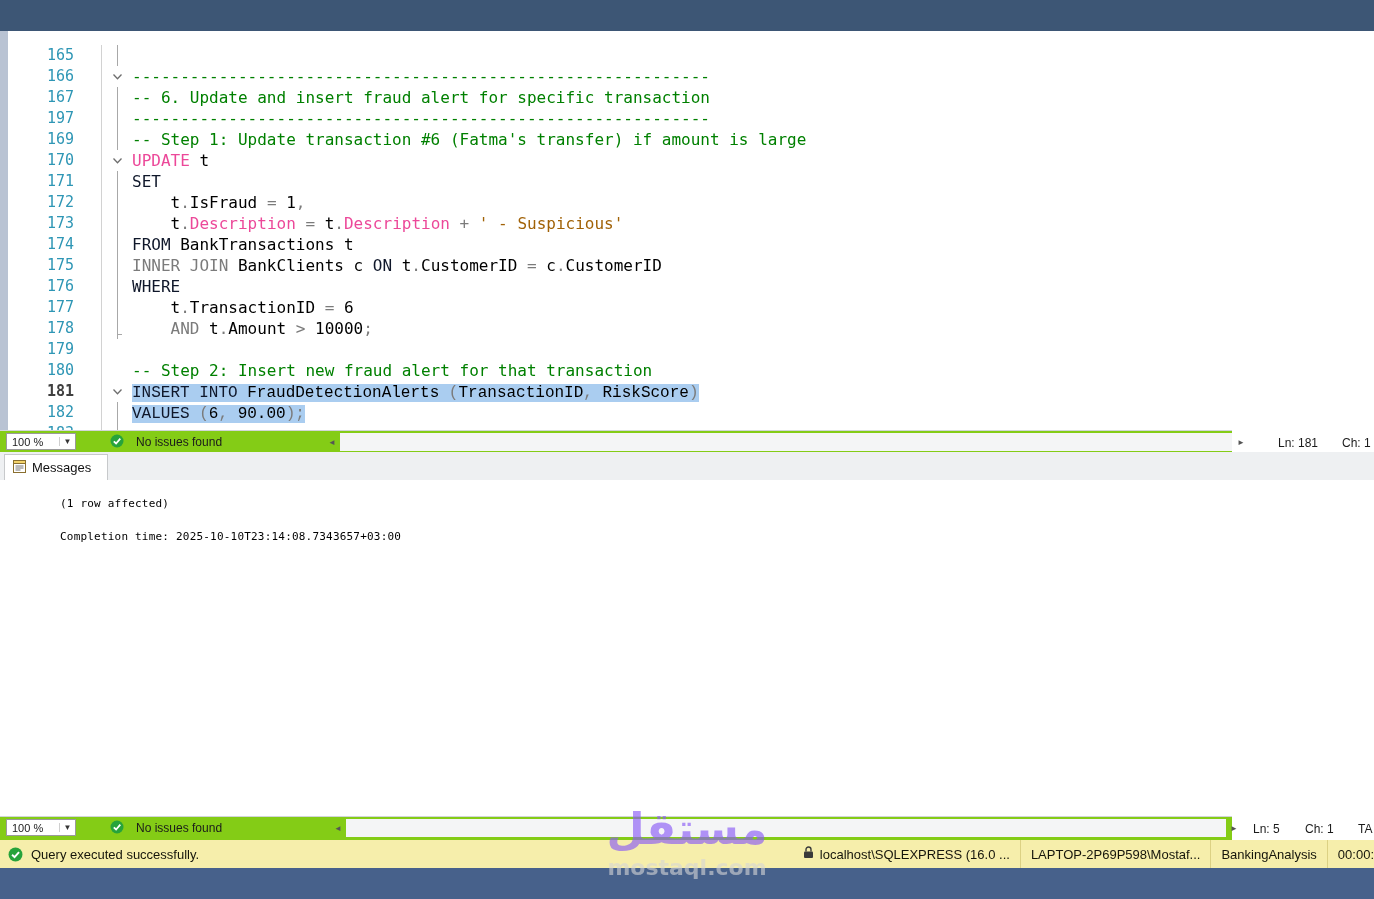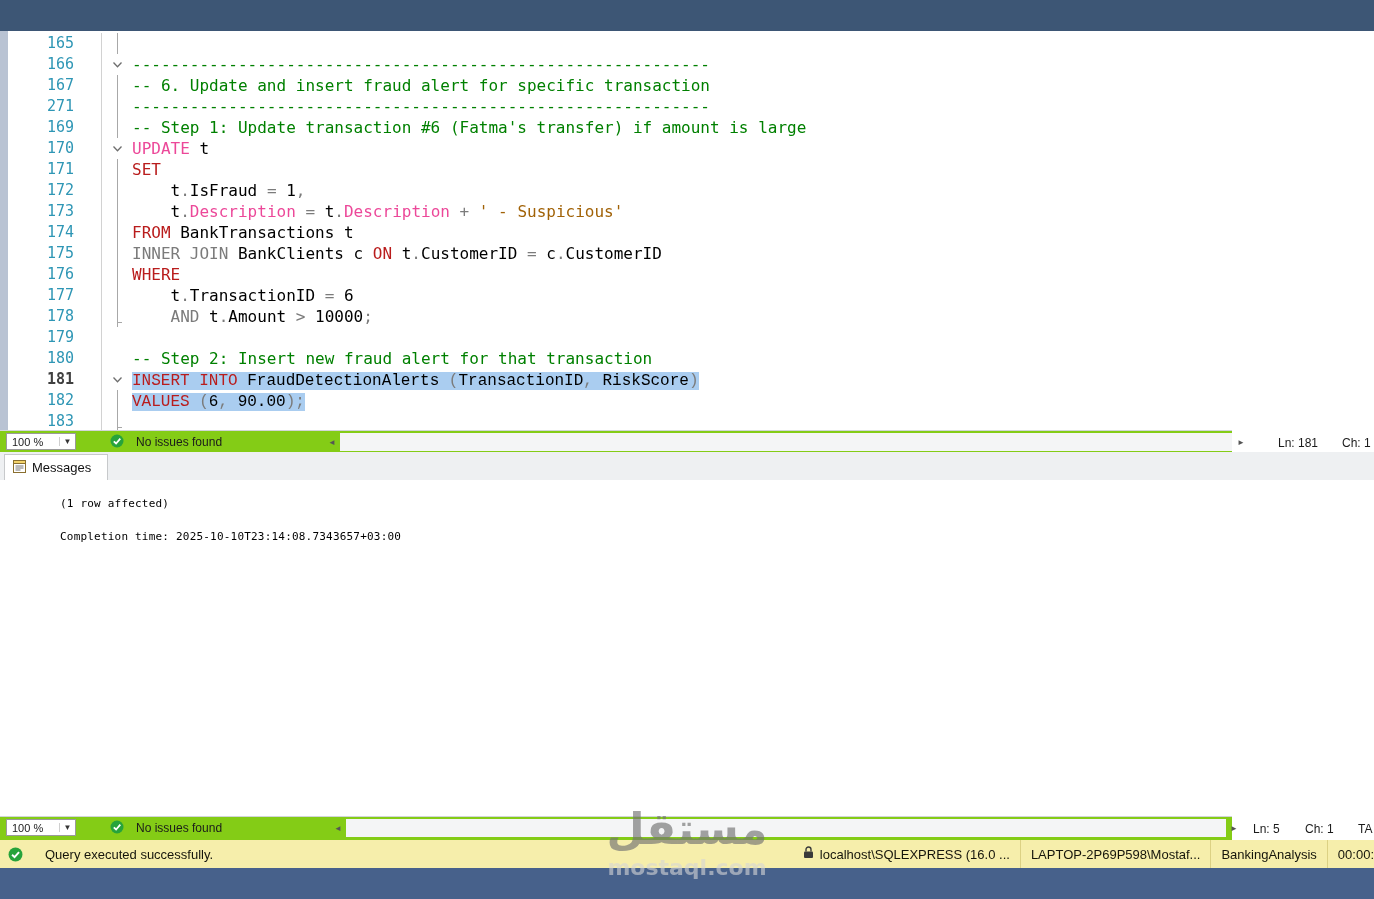--- a/index.html
+++ b/index.html
@@ -11,33 +11,33 @@
   .doc-tab{position:absolute;left:5px;top:4px;height:27px;background:#ece189;display:flex;align-items:flex-end;
            font-size:13px;font-weight:bold;color:#1d1d1d;margin-top:36px;}
   .tab-title{display:flex;align-items:center;padding:0 6px 0 10px;white-space:nowrap;}
   .pin{display:flex;align-items:center;padding:0 5px;}
   .close{display:flex;align-items:center;justify-content:center;width:25px;background:#f3ebab;
          font-size:13px;color:#4a4430;font-weight:normal;cursor:default;}
 
   
   .editor{position:absolute;left:0;top:31px;width:1374px;height:399px;background:#fff;}
   .left-strip{position:absolute;left:0;top:0;width:8px;height:399px;background:#b9c3d3;}
-  .ed-lines{position:absolute;left:8px;top:2px;right:0;border-radius:25px;}
+  .ed-lines{position:absolute;left:8px;top:14px;right:0;border-radius:25px;}
   .ed-row{display:flex;height:21px;line-height:21px;white-space:pre;
           font-family:"DejaVu Sans Mono","Liberation Mono",monospace;font-size:16px;}
   .ed-num{width:70px;box-sizing:border-box;padding-right:4px;text-align:right;color:#2e96b5;
           font-size:15px;flex:none;}
   .ed-num.cur{color:#404040;font-weight:bold;}
   .ed-gap{width:24px;height:21px;border-right:1px solid #d2d2d2;flex:none;box-sizing:border-box;}
   .ed-fold{width:30px;flex:none;position:relative;display:flex;align-items:center;justify-content:center;}
   .vline{position:absolute;left:15px;top:0;width:1px;height:21px;background:#a8a8a8;}
   .vline.end::after{content:"";position:absolute;left:0;bottom:4px;width:5px;height:1px;background:#a8a8a8;}
   .ed-code{flex:1;color:#000;}
   .tk-cm{color:#008000;}
-  .tk-kw{color:#b91c1c;}
+  .tk-kw{color:#0f172a;}
   .tk-op{color:#7b7b7b;}
   .tk-st{color:#a16207;}
   .tk-fn{color:#ec4899;}
   .tk-id{color:#000000;}
   .sel{background:#aacdf0;font-family:Liberation Mono, monospace;}
 
   
   .sbar{position:absolute;left:0;width:1232px;background:#84cc16;border-top:1px solid #d2d5d8;
         font-size:12px;color:#1b1b1b;box-sizing:border-box;}
   .sbar1{top:430px;height:22px;}
@@ -58,31 +58,31 @@
   .msg-tab{position:absolute;left:4px;top:2px;height:26px;background:#fff;border:1px solid #c7c9cb;border-bottom:none;
            display:flex;align-items:center;gap:6px;padding:0 16px 0 8px;font-size:13px;color:#111;box-sizing:border-box;}
   .msg-body{position:absolute;left:0;top:480px;width:1374px;height:336px;background:#fff;
             font-family:"DejaVu Sans Mono","Liberation Mono",monospace;font-size:11px;letter-spacing:.2px;
             color:#000;padding:17px 0 0 60px;box-sizing:border-box;}
   .msg-line{height:16.5px;white-space:pre;}
 
   
   .qbar{position:absolute;left:0;top:840px;width:1374px;height:28px;background:#f6eeab;display:flex;
         align-items:center;font-size:13px;color:#15150b;}
-  .qmsg{margin-left:22px;white-space:nowrap;}
+  .qmsg{margin-left:8px;white-space:nowrap;}
   .qbar .check{margin-left:8px;}
   .qright{margin-left:auto;display:flex;align-items:center;height:100%;text-align:center;}
   .qseg{display:flex;align-items:center;gap:6px;padding:0 10px;white-space:nowrap;height:100%;}
   .qsep{width:1px;height:100%;background:#dcd184;flex:none;}
 
   .bottom-strip{position:absolute;left:0;top:868px;width:1374px;height:31px;background:#47618b;}
 
   
   .watermark{position:absolute;left:577px;top:804px;width:220px;text-align:center;z-index:40;pointer-events:none;}
-  .wm1{font-family:"DejaVu Sans",sans-serif;font-size:44px;font-weight:bold;color:#737373;opacity:.65;line-height:1.15;}
+  .wm1{font-family:"DejaVu Sans",sans-serif;font-size:44px;font-weight:bold;color:#8b5cf6;opacity:.65;line-height:1.15;}
   .wm2{font-family:"DejaVu Sans",sans-serif;font-size:22px;font-weight:bold;color:#d6d6d6;opacity:.6;}
 </style>
 </head>
 <body>
 
 <div class="app">
 
   <div class="tabbar">
     <div class="doc-tab">
       <span class="tab-title">BankingAnaly...ostafa (76))*</span>
@@ -97,21 +97,21 @@
   </div>
 
   <div class="editor">
     <div class="left-strip"></div>
     <div id="ed-lines" class="ed-lines">
         <div class="ed-row"><div class="ed-num">165</div><div class="ed-gap"></div><div class="ed-fold"><div class="vline"></div></div><div class="ed-code"></div></div>
         <div class="ed-row"><div class="ed-num">166</div><div class="ed-gap"></div><div class="ed-fold"><svg width="11" height="8" viewBox="0 0 11 8">
               <polyline points="1.5,1.5 5.5,5.8 9.5,1.5" fill="none" stroke="#6e6e6e" stroke-width="1.3"></polyline>
             </svg></div><div class="ed-code"><span class="tk-cm">------------------------------------------------------------</span></div></div>
         <div class="ed-row"><div class="ed-num">167</div><div class="ed-gap"></div><div class="ed-fold"><div class="vline"></div></div><div class="ed-code"><span class="tk-cm">-- 6. Update and insert fraud alert for specific transaction</span></div></div>
-        <div class="ed-row"><div class="ed-num">271</div><div class="ed-gap"></div><div class="ed-fold"><div class="vline"></div></div><div class="ed-code"><span class="tk-cm">------------------------------------------------------------</span></div></div>
+        <div class="ed-row"><div class="ed-num">197</div><div class="ed-gap"></div><div class="ed-fold"><div class="vline"></div></div><div class="ed-code"><span class="tk-cm">------------------------------------------------------------</span></div></div>
         <div class="ed-row"><div class="ed-num">169</div><div class="ed-gap"></div><div class="ed-fold"><div class="vline"></div></div><div class="ed-code"><span class="tk-cm">-- Step 1: Update transaction #6 (Fatma's transfer) if amount is large</span></div></div>
         <div class="ed-row"><div class="ed-num">170</div><div class="ed-gap"></div><div class="ed-fold"><svg width="11" height="8" viewBox="0 0 11 8">
               <polyline points="1.5,1.5 5.5,5.8 9.5,1.5" fill="none" stroke="#6e6e6e" stroke-width="1.3"></polyline>
             </svg></div><div class="ed-code"><span class="tk-fn">UPDATE</span><span class="tk-id"> t</span></div></div>
         <div class="ed-row"><div class="ed-num">171</div><div class="ed-gap"></div><div class="ed-fold"><div class="vline"></div></div><div class="ed-code"><span class="tk-kw">SET</span></div></div>
         <div class="ed-row"><div class="ed-num">172</div><div class="ed-gap"></div><div class="ed-fold"><div class="vline"></div></div><div class="ed-code"><span class="tk-id">    t</span><span class="tk-op">.</span><span class="tk-id">IsFraud </span><span class="tk-op">= </span><span class="tk-id">1</span><span class="tk-op">,</span></div></div>
         <div class="ed-row"><div class="ed-num">173</div><div class="ed-gap"></div><div class="ed-fold"><div class="vline"></div></div><div class="ed-code"><span class="tk-id">    t</span><span class="tk-op">.</span><span class="tk-fn">Description</span><span class="tk-op"> = </span><span class="tk-id">t</span><span class="tk-op">.</span><span class="tk-fn">Description</span><span class="tk-op"> + </span><span class="tk-st">' - Suspicious'</span></div></div>
         <div class="ed-row"><div class="ed-num">174</div><div class="ed-gap"></div><div class="ed-fold"><div class="vline"></div></div><div class="ed-code"><span class="tk-kw">FROM</span><span class="tk-id"> BankTransactions t</span></div></div>
         <div class="ed-row"><div class="ed-num">175</div><div class="ed-gap"></div><div class="ed-fold"><div class="vline"></div></div><div class="ed-code"><span class="tk-op">INNER JOIN</span><span class="tk-id"> BankClients c </span><span class="tk-kw">ON</span><span class="tk-id"> t</span><span class="tk-op">.</span><span class="tk-id">CustomerID </span><span class="tk-op">= </span><span class="tk-id">c</span><span class="tk-op">.</span><span class="tk-id">CustomerID</span></div></div>
         <div class="ed-row"><div class="ed-num">176</div><div class="ed-gap"></div><div class="ed-fold"><div class="vline"></div></div><div class="ed-code"><span class="tk-kw">WHERE</span></div></div>

